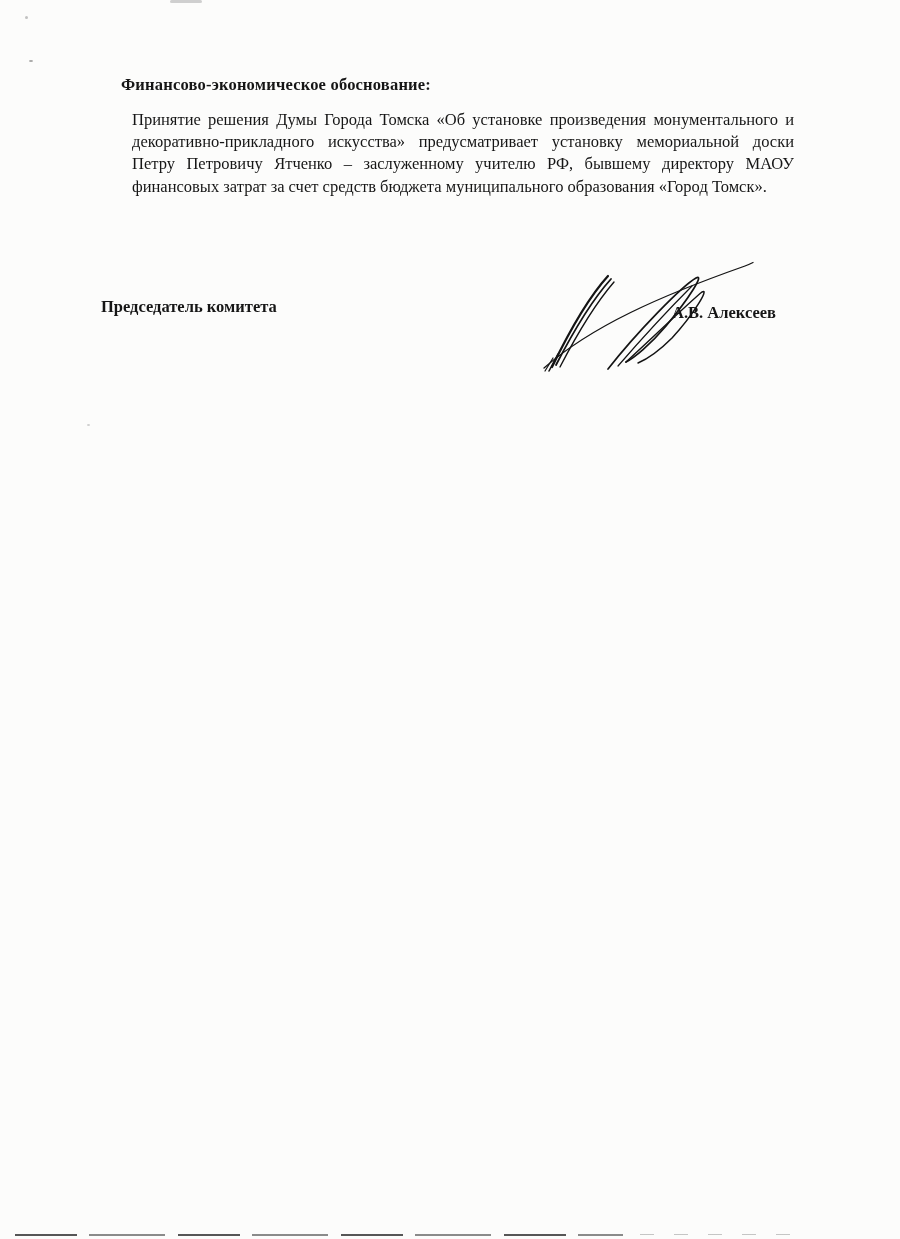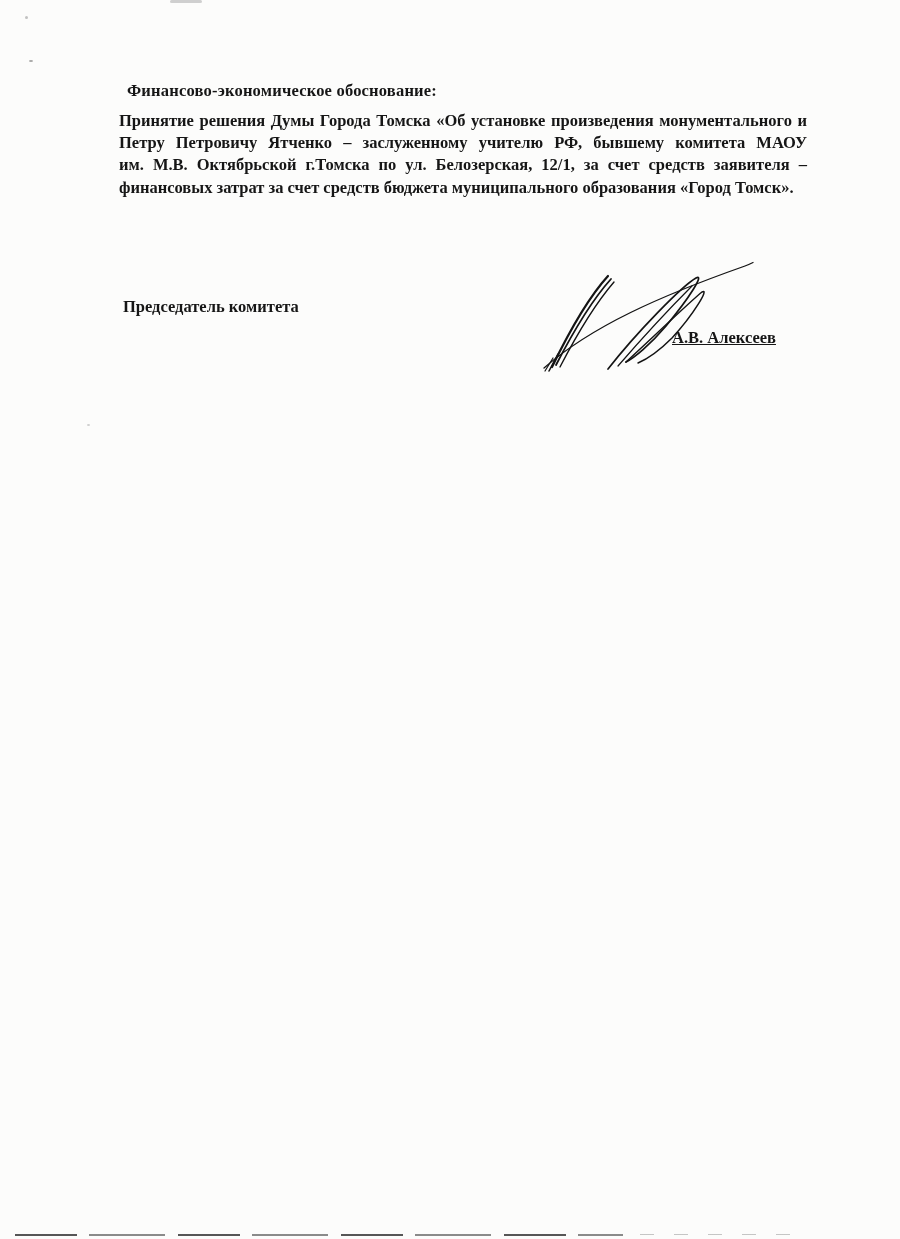--- a/index.html
+++ b/index.html
@@ -12,50 +12,49 @@
     overflow:hidden;
   }
 
   
   .content {
     position:absolute;
     left:119px; top:72px;
     width:688px;
   }
   .heading {
-    margin:8px;
+    margin:2px;
     font-size:16.5px;
     font-weight:bold;
     line-height:22px;
     letter-spacing:0.2px;
   }
-  .para { margin:0;font-weight:bold; }
+  .para { margin:13px; }
   .jline {
     font-size:16.5px;
     line-height:22.2px;
     text-align:justify;
     text-align-last:justify;
   }
   .jline.last { text-align-last:left; }
 
   
   .signoff-title {
     position:absolute;
-    left:123px; top:295px;
+    left:101px; top:295px;
     font-size:16.5px;
     font-weight:bold;
     line-height:23px;
   }
   .signer {
     position:absolute;
-    left:672px; top:328px;
+    left:672px; top:303px;
     font-size:16.5px;
     font-weight:bold;
     white-space:nowrap;
-    text-decoration:underline;
   }
   .signature-svg {
     position:absolute;
     left:542px; top:254px;
     width:215px; height:118px;
   }
 
   
   .speck {
     position:absolute;
@@ -95,22 +94,22 @@
 
   <div class="speck s1"></div>
   <div class="speck s2"></div>
   <div class="speck s3"></div>
   <div class="smudge-top"></div>
 
   <div class="content">
     <h1 class="heading">Финансово-экономическое обоснование:</h1>
     <div class="para">
       <div class="jline">Принятие решения Думы Города Томска «Об установке произведения монументального и</div>
-      <div class="jline">Петру Петровичу Ятченко – заслуженному учителю РФ, бывшему комитета МАОУ</div>
-      <div class="jline">им. М.В. Октябрьской г.Томска по ул. Белозерская, 12/1, за счет средств заявителя –</div>
+      <div class="jline">декоративно-прикладного искусства» предусматривает установку мемориальной доски</div>
+      <div class="jline">Петру Петровичу Ятченко – заслуженному учителю РФ, бывшему директору МАОУ</div>
       <div class="jline last">финансовых затрат за счет средств бюджета муниципального образования «Город Томск».</div>
     </div>
   </div>
 
   <div class="signoff-title">
     <div>Председатель комитета</div>
   </div>
 
   <svg class="signature-svg" viewBox="0 0 215 118" fill="none" stroke="#141414" stroke-linecap="round">
 

